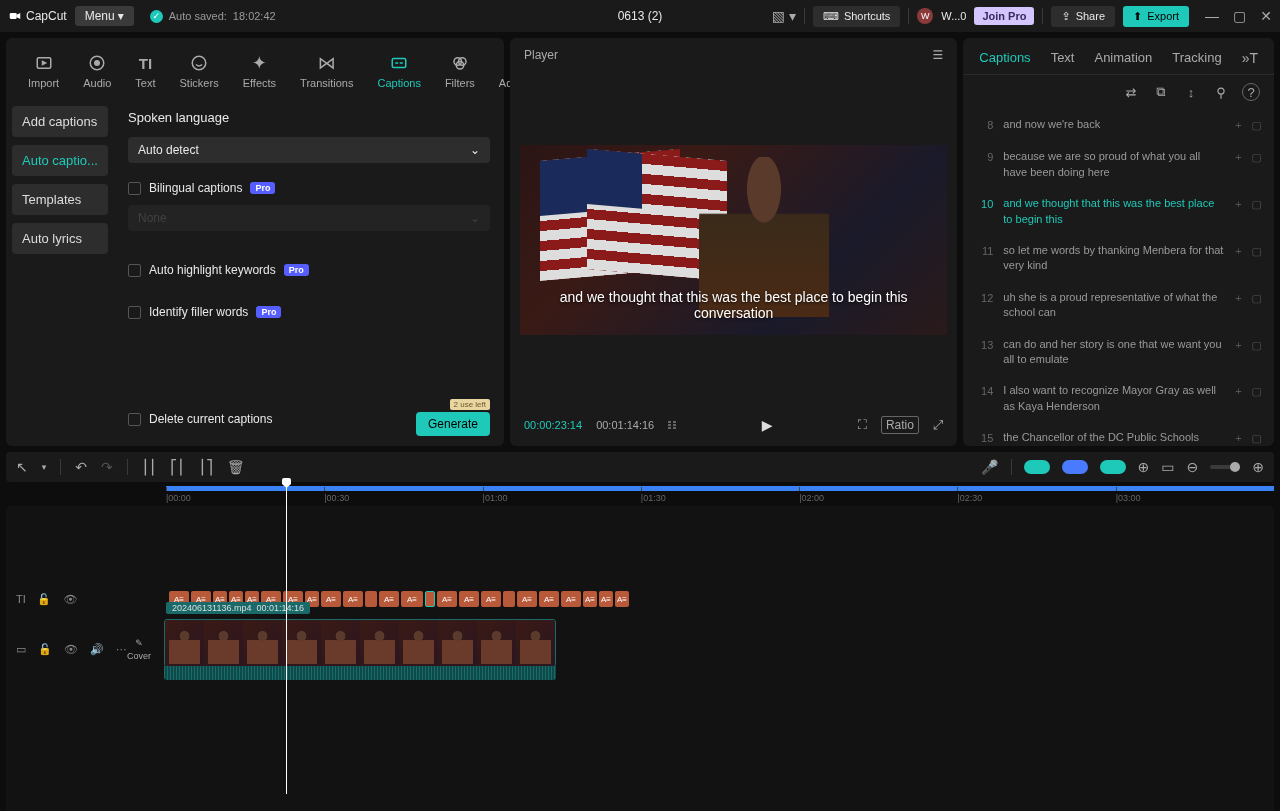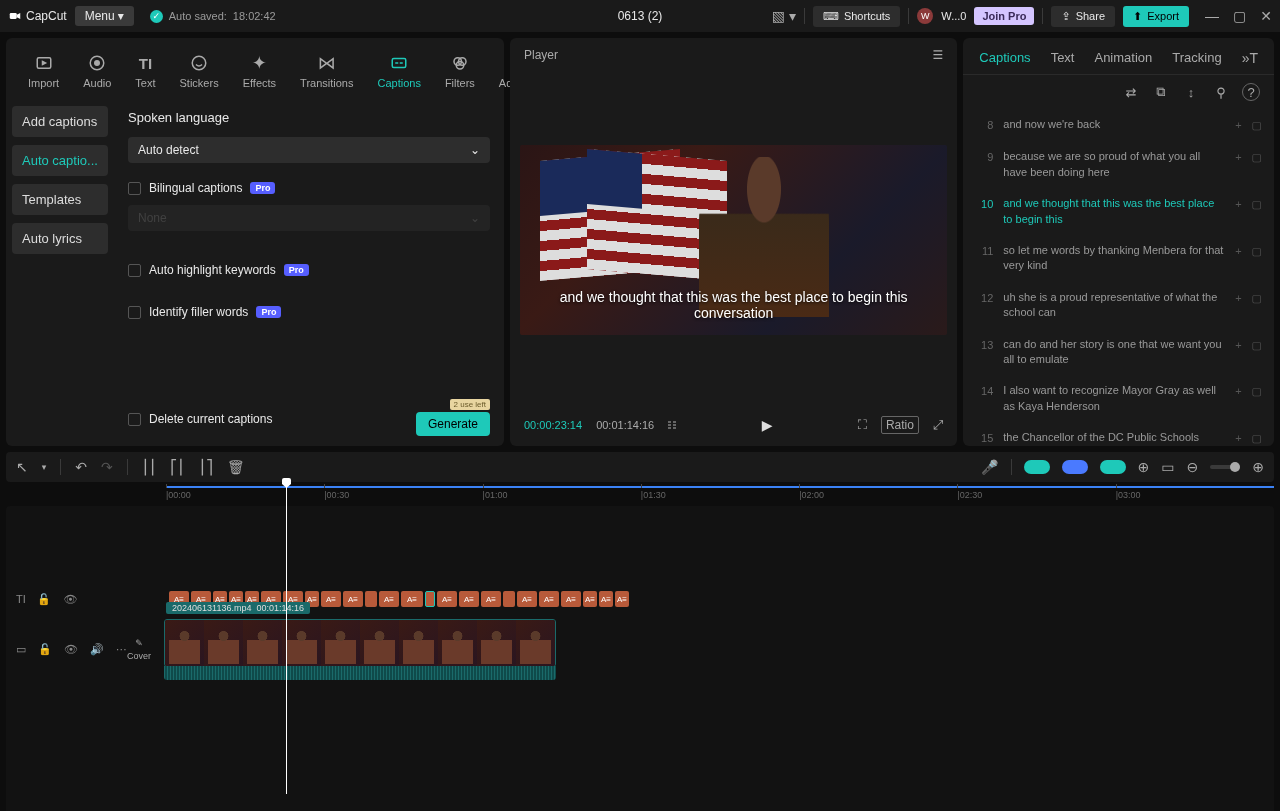--- a/index.html
+++ b/index.html
@@ -87,21 +87,21 @@
 
 .timeline-toolbar { height: 30px; background: #1a1a1a; margin: 0 6px; border-radius: 4px; display: flex; align-items: center; padding: 0 10px; gap: 14px; color: #aaa; }
 .tl-sep { width: 1px; height: 16px; background: #3a3a3a; }
 .tl-btn { cursor: pointer; font-size: 14px; display: inline-flex; align-items: center; }
 .tl-right { margin-left: auto; display: flex; gap: 12px; align-items: center; }
 .toggle-pill { width: 26px; height: 14px; background: #1ec9b9; border-radius: 8px; position: relative; }
 .toggle-pill.blue { background: #4a7aff; }
 
 
 .ruler { height: 20px; margin: 4px 6px 0; position: relative; display: flex; padding-left: 160px; }
-.ruler-mark { position: relative; font-size: 9px; color: #666; width: 160px; border-top: 2px solid #3b82f6; padding-top: 2px; }
+.ruler-mark { position: relative; font-size: 9px; color: #666; width: 160px; border-top: 5px solid #3b82f6; padding-top: 2px; }
 .ruler-mark::before { content:""; position:absolute; left:0; top:-4px; width:1px; height:4px; background:#444; }
 .playhead { position: absolute; left: 286px; top: -2px; width: 1px; height: 310px; background: #fff; z-index: 5; }
 .playhead::before { content:""; position:absolute; left:-4px; top:-6px; width:9px; height:10px; background:#fff; border-radius: 2px 2px 0 0; clip-path: polygon(0 0, 100% 0, 100% 60%, 50% 100%, 0 60%); }
 
 
 .tracks { margin: 0 6px; position: relative; height: 310px; background: #121212; border-radius: 4px; padding-top: 82px; }
 .track-row { display: flex; align-items: center; height: 22px; margin-bottom: 4px; }
 .track-ctrl { width: 115px; display: flex; gap: 12px; padding-left: 10px; color: #888; font-size: 11px; }
 .caption-clips { display: flex; gap: 2px; padding-left: 48px; }
 .cap-clip { background: #b85a3a; height: 16px; border-radius: 2px; display: flex; align-items: center; justify-content: center; font-size: 8px; color: #fff; padding: 0 3px; gap: 1px; }

